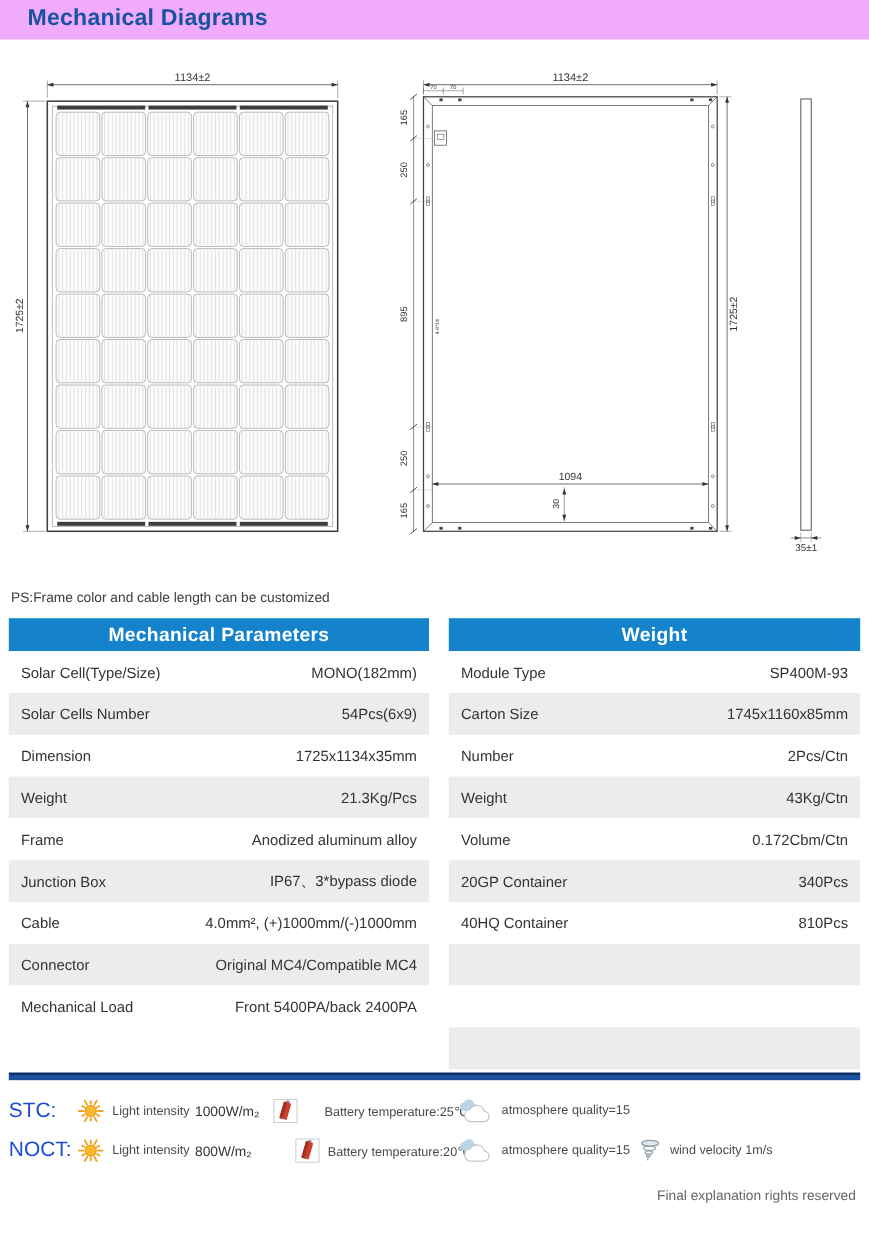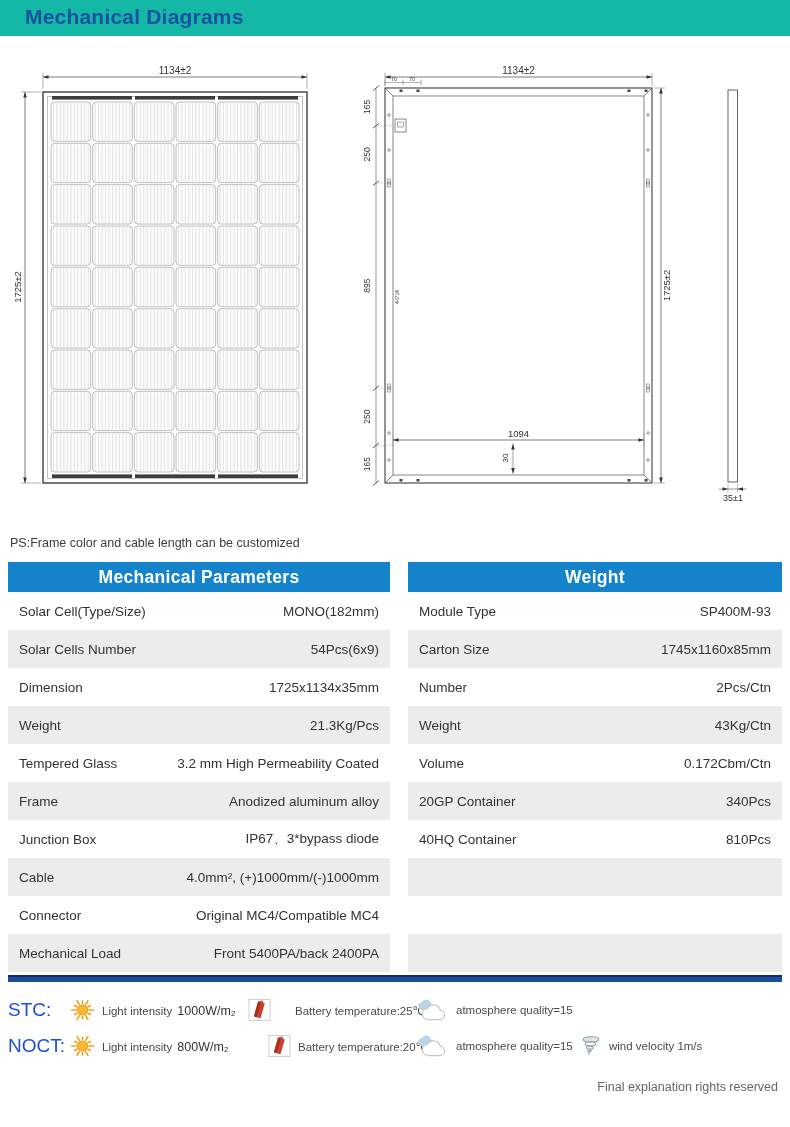--- a/index.html
+++ b/index.html
@@ -1,20 +1,20 @@
 <!DOCTYPE html>
 <html><head>
 <meta charset="utf-8">
 <style>
   html,body{margin:0;padding:0;background:#fff}
   #page{position:relative;width:790px;height:1127px;background:#fff;overflow:hidden;
         font-family:"Liberation Sans","DejaVu Sans",sans-serif;}
 
   
-  .header-band{position:absolute;left:0;top:0;width:790px;height:36px;background:#14b8a6;}
+  .header-band{position:absolute;left:0;top:0;width:790px;height:36px;background:#f0abfc;}
   .page-title{position:absolute;left:25px;top:5px;font-size:21px;font-weight:bold;color:#1a52a2;letter-spacing:.2px;}
 
   
   #diagrams-svg{position:absolute;left:0;top:0;}
   #diagrams-svg text{font-family:"Liberation Sans","DejaVu Sans",sans-serif;}
 
   .ps-note{position:absolute;left:10px;top:536px;font-size:12.5px;color:#3c3c3c;}
 
   
   .spec-table{position:absolute;top:562px;background:#fff;}
@@ -826,24 +826,20 @@
         </div>
         <div class="spec-row">
           <span class="lbl">Dimension</span>
           <span class="val">1725x1134x35mm</span>
         </div>
         <div class="spec-row">
           <span class="lbl">Weight</span>
           <span class="val">21.3Kg/Pcs</span>
         </div>
         <div class="spec-row">
-          <span class="lbl">Tempered Glass</span>
-          <span class="val">3.2 mm High Permeability Coated</span>
-        </div>
-        <div class="spec-row">
           <span class="lbl">Frame</span>
           <span class="val">Anodized aluminum alloy</span>
         </div>
         <div class="spec-row">
           <span class="lbl">Junction Box</span>
           <span class="val">IP67、3*bypass diode</span>
         </div>
         <div class="spec-row">
           <span class="lbl">Cable</span>
           <span class="val">4.0mm², (+)1000mm/(-)1000mm</span>

